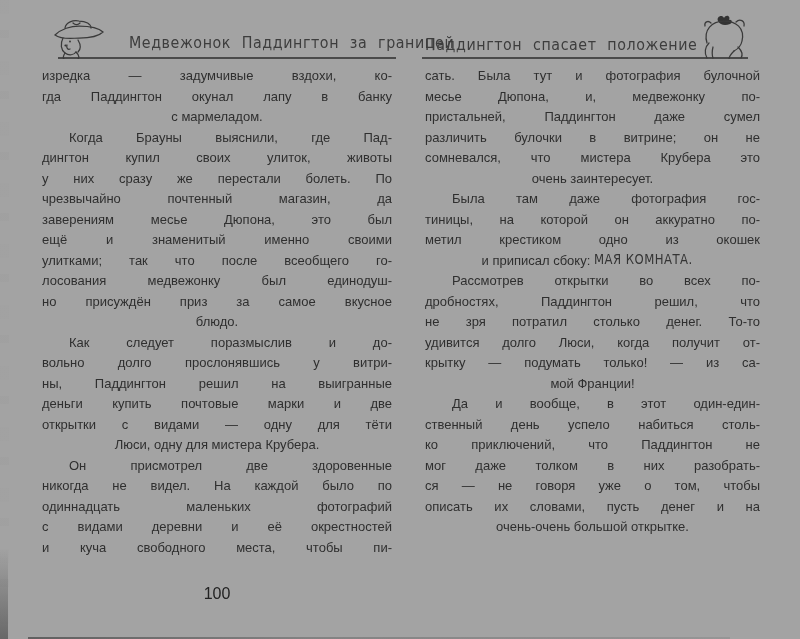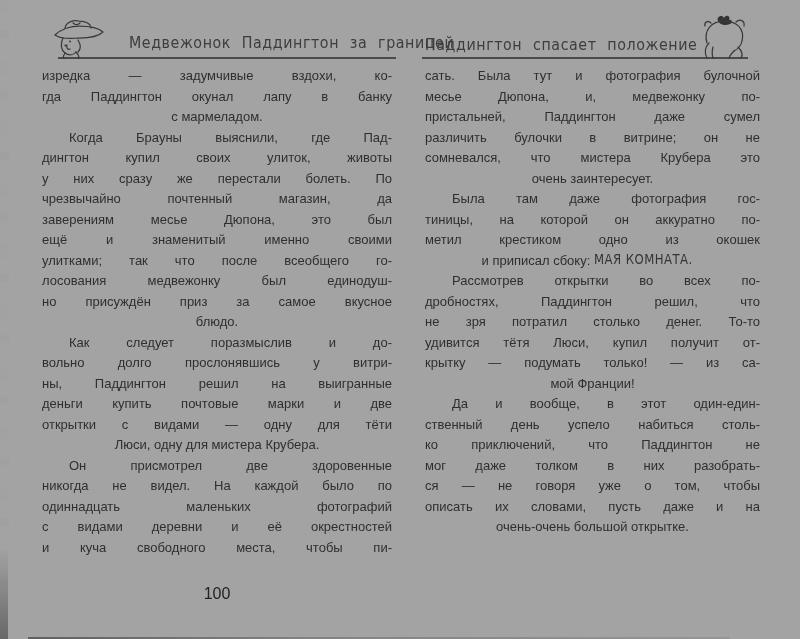--- a/index.html
+++ b/index.html
@@ -126,26 +126,26 @@
       <div class="line just">различить булочки в витрине; он не</div>
       <div class="line just">сомневался, что мистера Крубера это</div>
       <div class="line last">очень заинтересует.</div>
       <div class="line indent just">Была там даже фотография гос-</div>
       <div class="line just">тиницы, на которой он аккуратно по-</div>
       <div class="line just">метил крестиком одно из окошек</div>
       <div class="line last"><span>и приписал сбоку: </span><span class="hand">МАЯ КОМНАТА.</span></div>
       <div class="line indent just">Рассмотрев открытки во всех по-</div>
       <div class="line just">дробностях, Паддингтон решил, что</div>
       <div class="line just">не зря потратил столько денег. То-то</div>
-      <div class="line just">удивится тётя Люси, купил получит от-</div>
+      <div class="line just">удивится долго Люси, когда получит от-</div>
       <div class="line just">крытку — подумать только! — из са-</div>
       <div class="line last">мой Франции!</div>
       <div class="line indent just">Да и вообще, в этот один-един-</div>
       <div class="line just">ственный день успело набиться столь-</div>
       <div class="line just">ко приключений, что Паддингтон не</div>
       <div class="line just">мог даже толком в них разобрать-</div>
       <div class="line just">ся — не говоря уже о том, чтобы</div>
-      <div class="line just">описать их словами, пусть даже и на</div>
+      <div class="line just">описать их словами, пусть денег и на</div>
       <div class="line last">очень-очень большой открытке.</div>
     </div>
 
   <div class="page-number">100</div>
 </div>
 
 </body></html>

